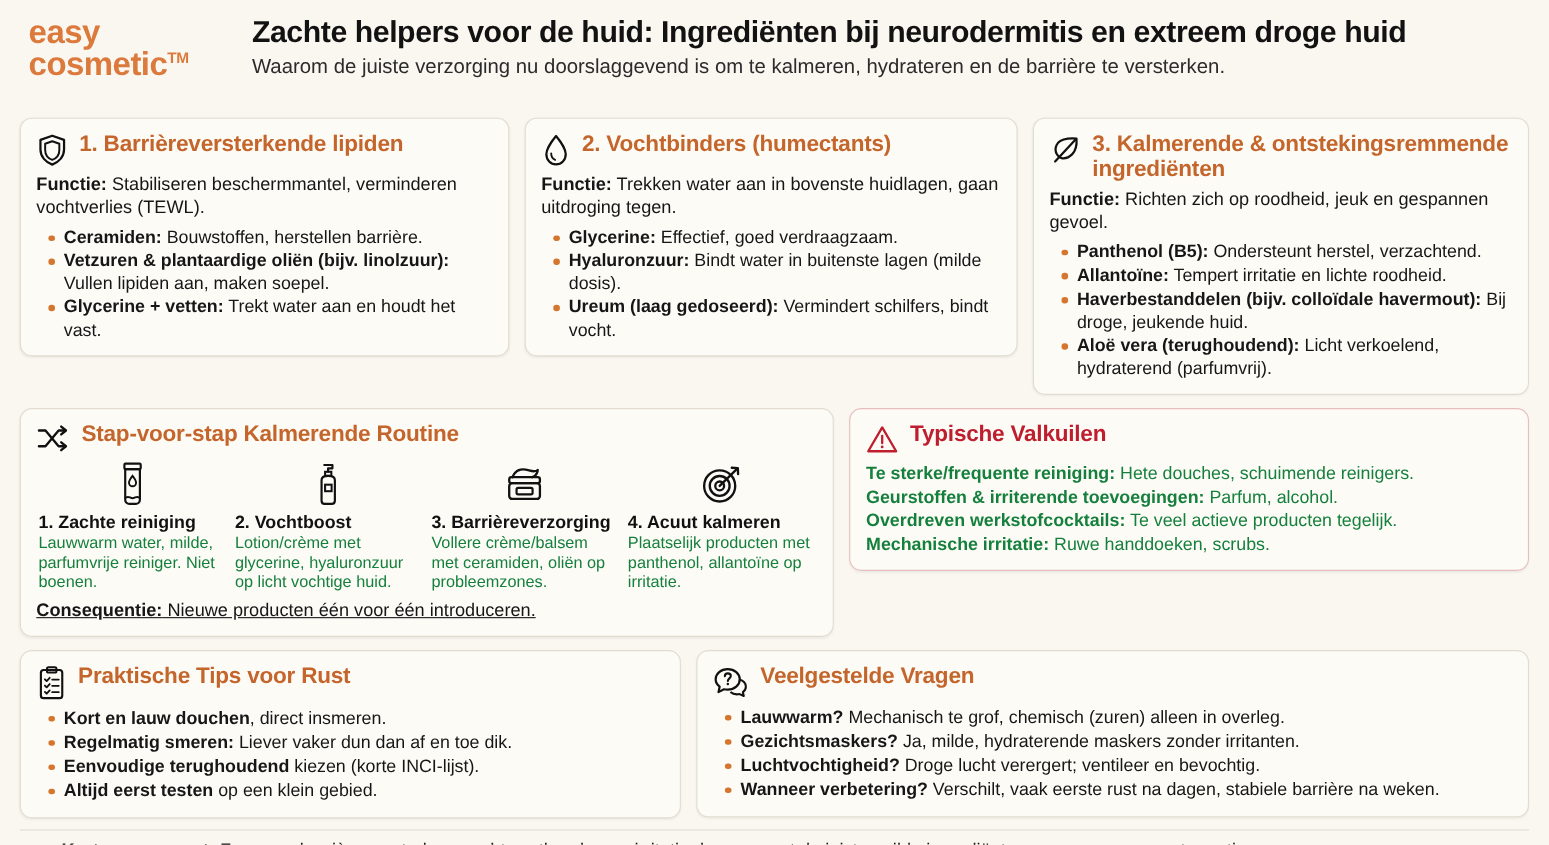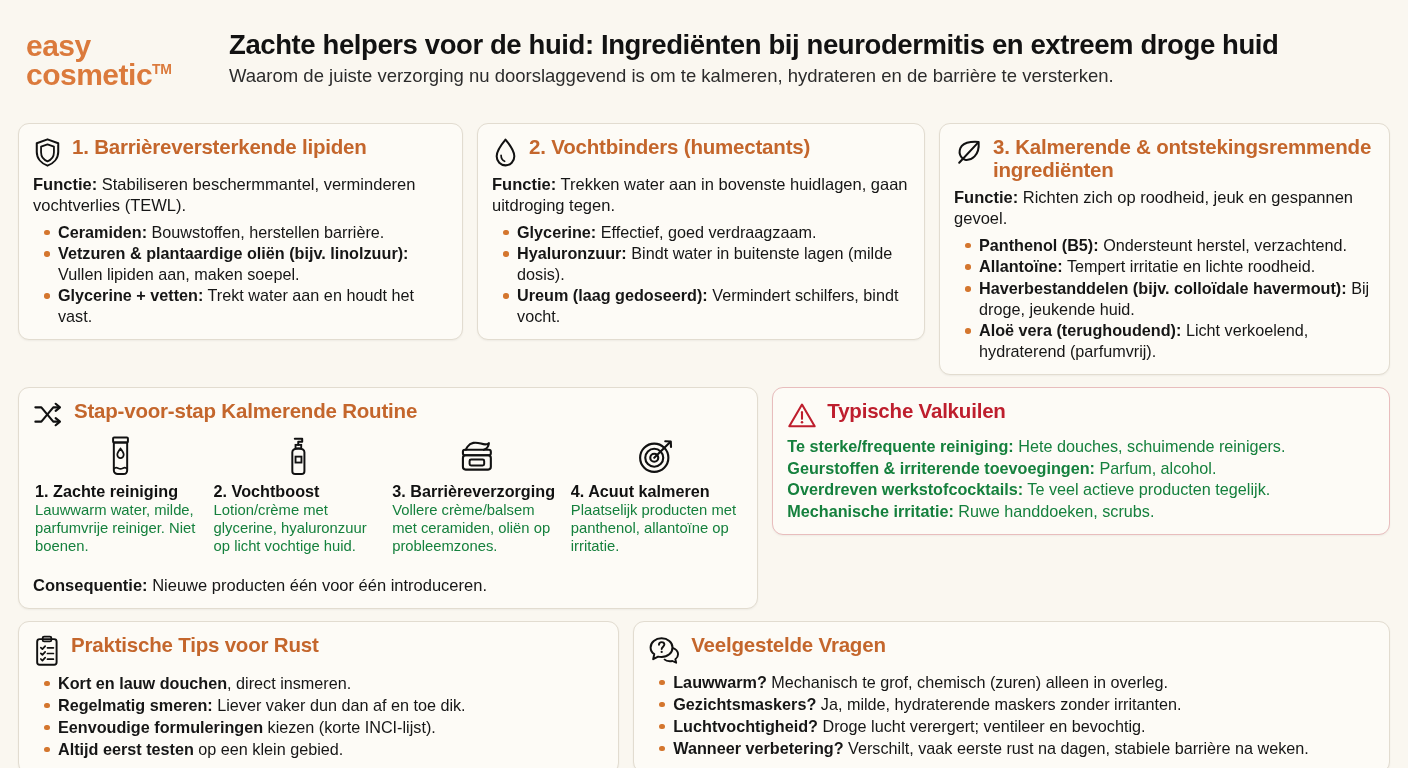--- a/index.html
+++ b/index.html
@@ -5,21 +5,21 @@
   * { box-sizing: border-box; margin: 0; padding: 0; }
   html, body {
     width: 1408px; height: 768px;
     background: #FAF7F0;
     font-family: "Liberation Sans", sans-serif;
     overflow: hidden;
   }
   .page {
     width: 1408px; height: 768px;
     background: #FAF7F0;
-    padding: 26px 18px 6px 18px;
+    padding: 10px 18px 6px 18px;
     display: flex; flex-direction: column;
   }
 
   
   .header { display: flex; align-items: flex-start; gap: 18px; padding: 4px 4px 10px 8px; }
   .logo { width: 185px; flex: 0 0 185px; padding-top: 2px; }
   .logo-line { color: #DB7A3C; font-weight: 700; font-size: 30px; line-height: 0.95; letter-spacing: -0.5px; }
   .logo-line2 { position: relative; display: inline-block; }
   .logo-tm { font-size: 14px; vertical-align: super; font-weight: 700; }
   .head-text { flex: 1; }
@@ -63,21 +63,21 @@
   .c3 { width: 455px; }
 
   
   .row2 { margin-top: 12px; align-items: flex-start; }
   .routine { width: 748px; }
   .steps { display: flex; gap: 4px; margin-top: 4px; }
   .step { flex: 1; padding: 0 2px; }
   .step-ico { height: 44px; display: flex; align-items: center; justify-content: center; margin-bottom: 4px; }
   .step-t { font-size: 16.2px; font-weight: 700; color: #111; line-height: 1.18; margin-bottom: 1px; }
   .step-d { font-size: 14.8px; color: #15803d; line-height: 1.21; }
-  .conseq { font-size: 16.5px; color: #161616; margin-top: 19px; line-height: 1.25; }
+  .conseq { font-size: 16.5px; color: #161616; margin-top: 5px; line-height: 1.25; text-decoration: underline; }
   .conseq b { font-weight: 700; }
 
   .pitfalls { width: 624px; }
   .pit-line { font-size: 16.2px; color: #15803d; line-height: 1.33; }
   .pit-line b { font-weight: 700; }
 
   
   .row3 { margin-top: 12px; align-items: flex-start; }
   .tips { width: 603px; }
   .faq { width: 759px; }
@@ -271,21 +271,21 @@
               <path d="M6.6 16 L8 17.4 L10.4 14.8" fill="none" stroke="#111" stroke-width="1.5" stroke-linecap="round" stroke-linejoin="round"></path>
               <path d="M6.6 21 L8 22.4 L10.4 19.8" fill="none" stroke="#111" stroke-width="1.5" stroke-linecap="round" stroke-linejoin="round"></path>
               <path d="M12.4 11.2 H17.6 M12.4 16.2 H17.6 M12.4 21.2 H17.6" stroke="#111" stroke-width="1.5" stroke-linecap="round"></path>
             </svg>
         </span>
         <div class="card-title">Praktische Tips voor Rust</div>
       </div>
       <ul class="bl">
         <li><b>Kort en lauw douchen</b><span>, direct insmeren.</span></li>
         <li><b>Regelmatig smeren:</b><span> Liever vaker dun dan af en toe dik.</span></li>
-        <li><b>Eenvoudige formuleringen</b><span> kiezen (korte INCI-lijst).</span></li>
+        <li><b>Eenvoudige terughoudend</b><span> kiezen (korte INCI-lijst).</span></li>
         <li><b>Altijd eerst testen</b><span> op een klein gebied.</span></li>
       </ul>
     </div>
 
     <div class="card faq">
       <div class="card-head">
         <span class="ico">
           <svg width="33" height="31" viewBox="0 0 28 26">
               <path d="M11.5 2.6 C6.3 2.6 2.2 6.1 2.2 10.4 C2.2 12.7 3.4 14.7 5.3 16.1 L4.4 20.4 L8.6 18.2 C9.5 18.4 10.5 18.5 11.5 18.5 C16.7 18.5 20.8 15 20.8 10.4 C20.8 6.1 16.7 2.6 11.5 2.6 Z" fill="none" stroke="#111" stroke-width="1.7" stroke-linejoin="round"></path>
               <path d="M9.3 8.2 C9.3 6.8 10.3 5.9 11.6 5.9 C12.9 5.9 13.9 6.8 13.9 8 C13.9 9.6 11.6 10 11.6 11.8" fill="none" stroke="#111" stroke-width="1.6" stroke-linecap="round"></path>

